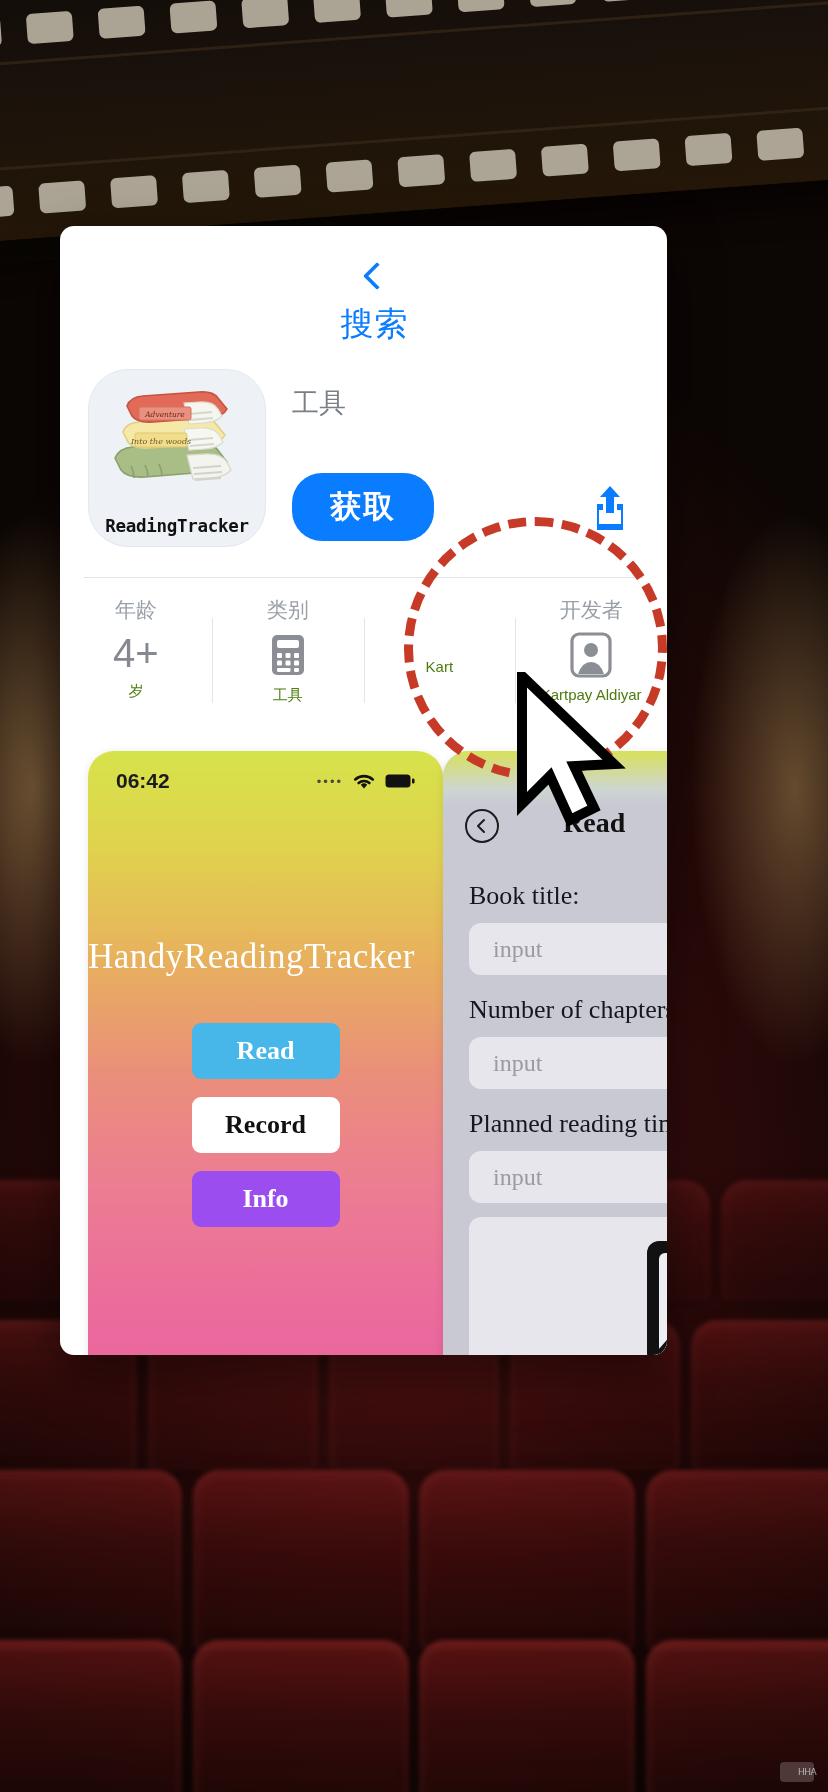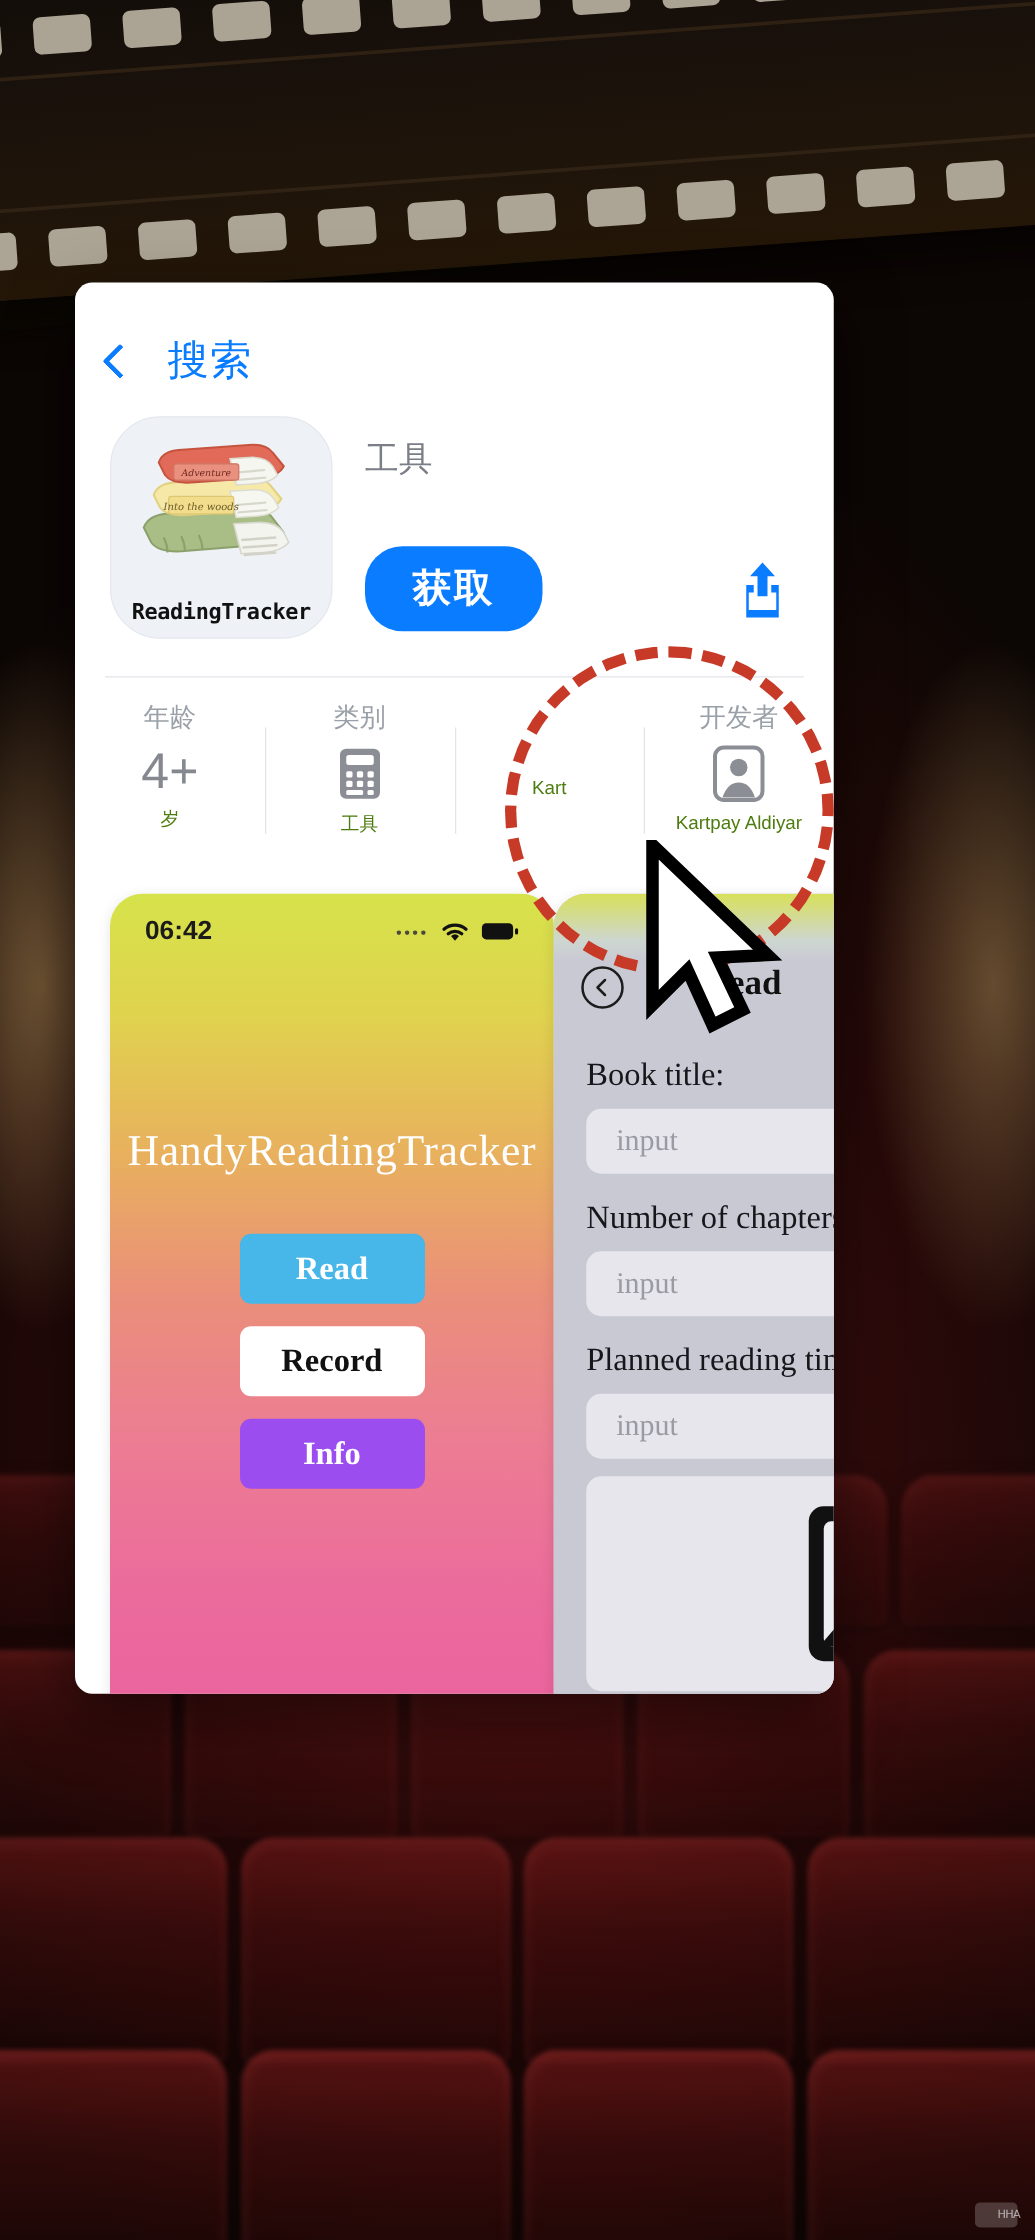--- a/index.html
+++ b/index.html
@@ -62,23 +62,24 @@
     left: 60px; top: 226px;
     width: 607px; height: 1129px;
     background: #ffffff;
     border-radius: 14px;
     overflow: hidden;
     box-shadow: 0 18px 50px rgba(0,0,0,0.55);
   }
 
   
   #backnav {
-    display: flex; align-items: center; gap: 28px;
+    display: flex; align-items: center; gap: 16px;
     padding: 40px 0 0 22px;
     color: #0a7cff;
+    flex-direction: column;
   }
   #backnav .chev {
     width: 20px; height: 20px;
     border-left: 4px solid #0a7cff; border-bottom: 4px solid #0a7cff;
     transform: rotate(45deg);
     border-radius: 2px;
     margin-left: 4px;
   }
   #backnav .lbl { font-size: 33px; letter-spacing: 1px; }
 
@@ -143,21 +144,21 @@
     box-shadow: 0 2px 10px rgba(0,0,0,0.10);
   }
 
   
   .shot1 { background: linear-gradient(180deg, #d6e34a 0%, #e0d24e 14%, #e8b05e 30%, #ea8f7a 46%, #ec7d92 62%, #eb6b9c 80%, #ea5f9f 100%); }
   .shot1 .statusbar { display:flex; align-items:center; justify-content:space-between; padding: 18px 28px 0 28px; }
   .shot1 .sbtime { font-size: 21px; font-weight: 600; color: #1b1b1b; }
   .shot1 .sbright { display:flex; align-items:center; gap: 8px; }
   .shot1 .dots { font-size: 13px; color:#4a4a3a; letter-spacing: 2px; }
   .shot1 .apptitle {
-    position:absolute; left:0; right:0; top: 186px; text-align:center;
+    position:absolute; left:0; right:0; top: 186px; 
     font-family: "Liberation Serif", serif; font-size: 35px; color:#fff; letter-spacing: .5px;
   }
   .shot1 .btns { position:absolute; left:0; right:0; top: 272px; display:flex; flex-direction:column; align-items:center; gap: 18px; }
   .shot1 .b {
     width: 148px; padding: 13px 0; border-radius: 9px; text-align:center;
     font-family: "Liberation Serif", serif; font-weight: 700; font-size: 26px; cursor: pointer;
   }
   .b-read   { background:#47b6e8; color:#fff; }
   .b-record { background:#ffffff; color:#111; }
   .b-info   { background:#9b4df0; color:#fff; }

